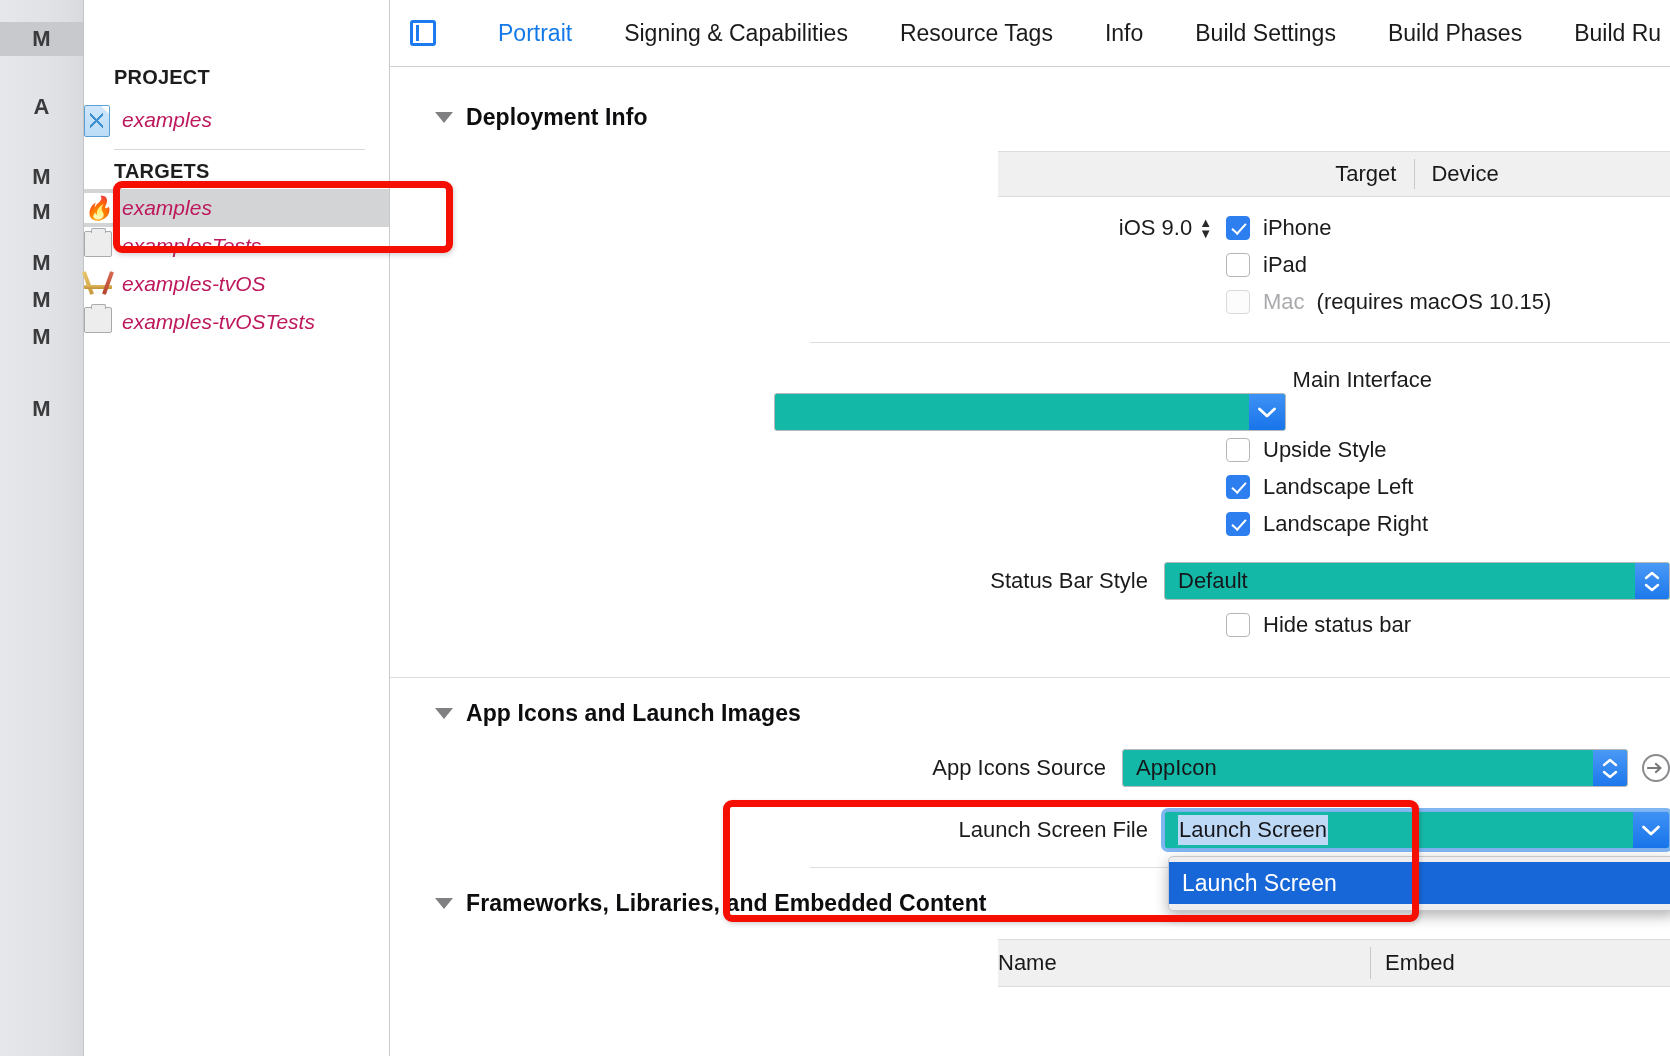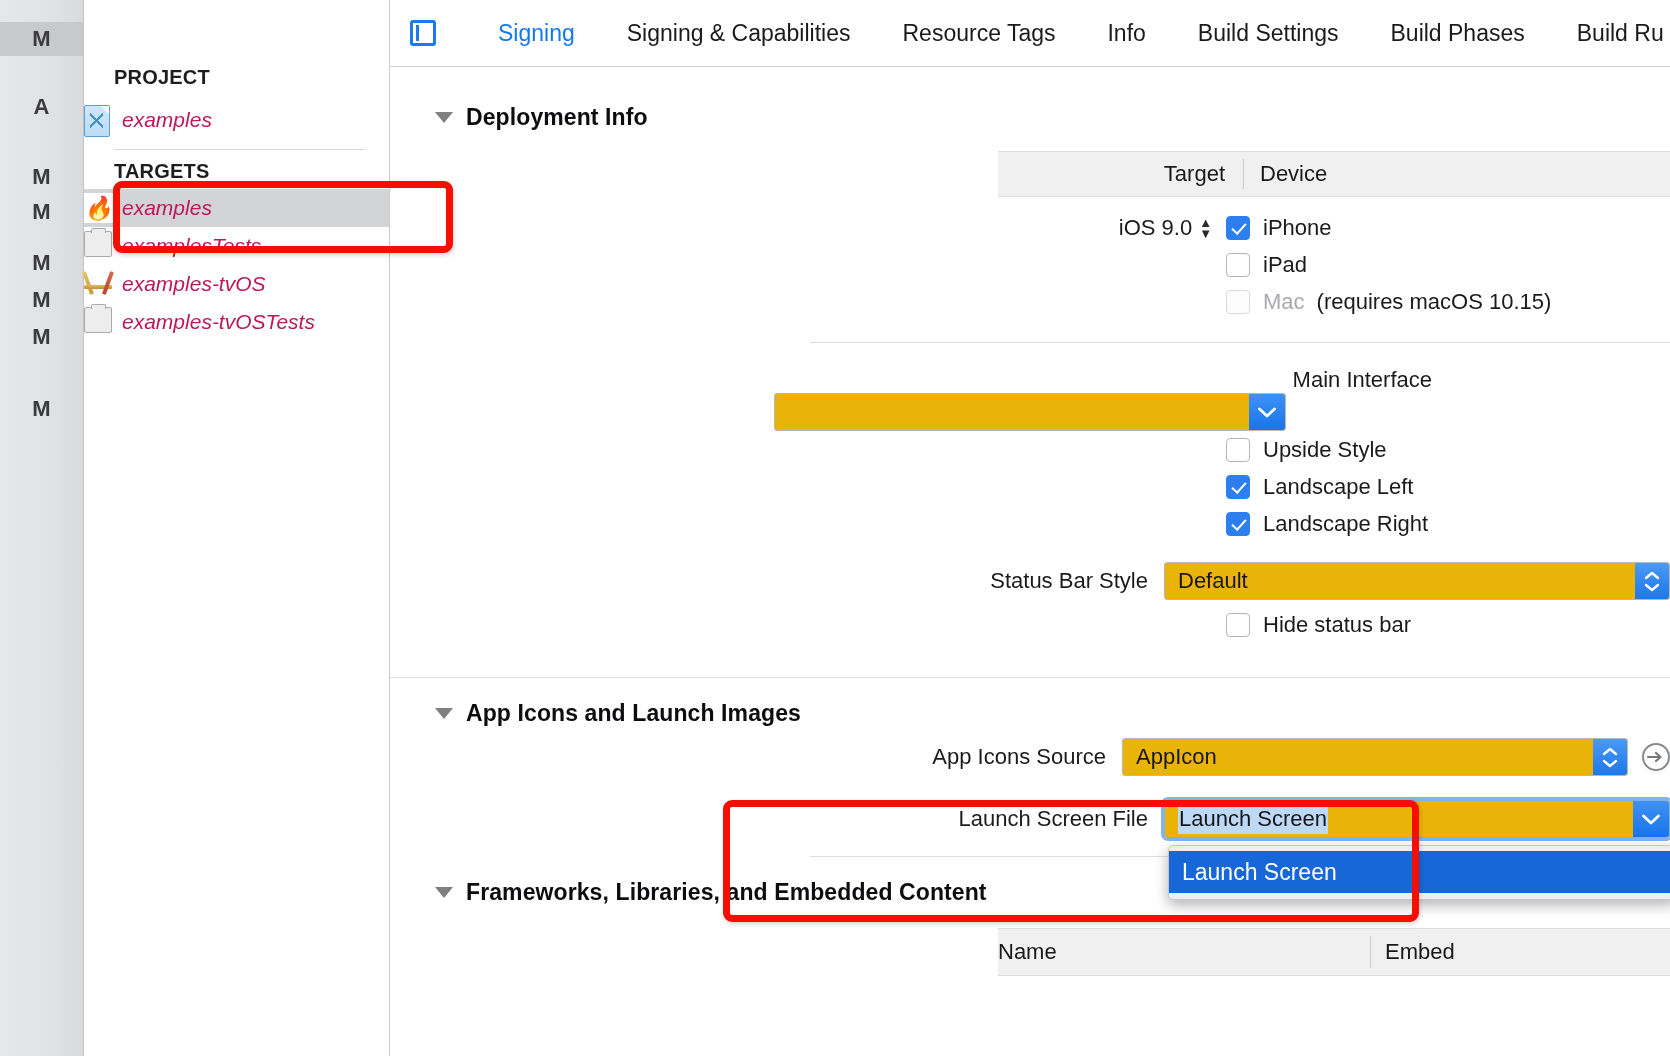--- a/index.html
+++ b/index.html
@@ -255,20 +255,21 @@
   .thead {
     margin-left: 608px;
     margin-top: 20px;
     height: 44px;
     background: #f0f0f1;
     border-top: 1px solid #dcdcde;
     border-bottom: 1px solid #dcdcde;
     display: flex;
     align-items: center;
     position: relative;
+    justify-content: center;
   }
   .thead .col-target {
     width: 245px;
     text-align: right;
     padding-right: 18px;
     font-size: 22px;
     color: #18181a;
     box-sizing: border-box;
   }
   .thead .vsep {
@@ -359,21 +360,21 @@
     font-size: 22px;
     color: #1b1b1d;
     white-space: nowrap;
   }
   .cb-label.dim { color: #a9aaad; }
   .cb-note { margin-left: 12px; font-size: 22px; color: #1b1b1d; }
 
   
   .textfield {
     height: 38px;
-    background: #eab308;
+    background: #14b8a6;
     border: 1px solid #b7b8bb;
     border-radius: 3px;
     display: flex;
     align-items: center;
     box-sizing: border-box;
     position: relative;
   }
   .textfield .val {
     font-size: 22px;
     color: #16161a;
@@ -559,21 +560,21 @@
           <div class="icn-testbundle"></div>
         </div>
       <div class="nav-label">examples-tvOSTests</div>
     </div>
   </div>
 
   <div class="detail">
 
     <div class="tabbar">
       <div class="tab-proj-icon"></div>
-      <div class="tab active">Signing</div>
+      <div class="tab active">Portrait</div>
       <div class="tab">Signing &amp; Capabilities</div>
       <div class="tab">Resource Tags</div>
       <div class="tab">Info</div>
       <div class="tab">Build Settings</div>
       <div class="tab">Build Phases</div>
       <div class="tab">Build Ru</div>
     </div>
 
     <div class="content">
 
@@ -696,21 +697,21 @@
             <div class="cb-label">Hide status bar</div>
           </div>
         </div>
       </div>
 
       <div class="section-head" style="margin-top:34px;">
         <div class="disclosure"></div>
         <div class="section-title">App Icons and Launch Images</div>
       </div>
 
-      <div class="row" style="margin-top:11px;">
+      <div class="row" style="margin-top:22px;">
         <div class="label">App Icons Source</div>
         <div class="field">
           <div class="textfield" style="width:506px;">
             <div class="val">AppIcon</div>
             <div style="flex:1 1 auto;"></div>
             <div class="btn-stepper">
               <svg width="16" height="9" viewBox="0 0 16 9">
                   <path d="M2 7 L8 2 L14 7" stroke="#ffffff" stroke-width="2.4" fill="none" stroke-linecap="round" stroke-linejoin="round"></path>
                 </svg>
               <svg width="16" height="9" viewBox="0 0 16 9">

